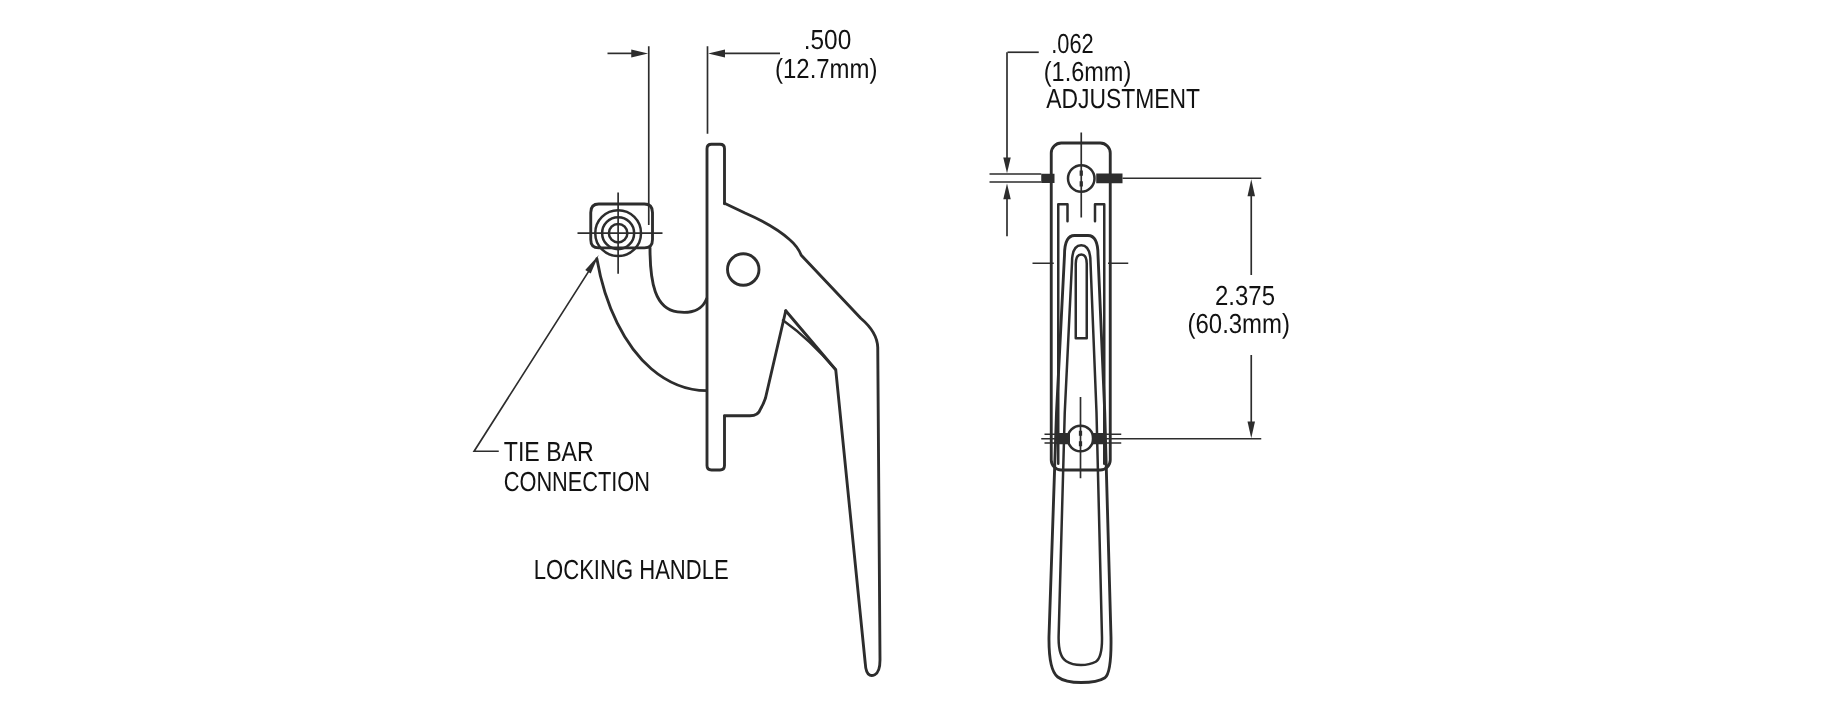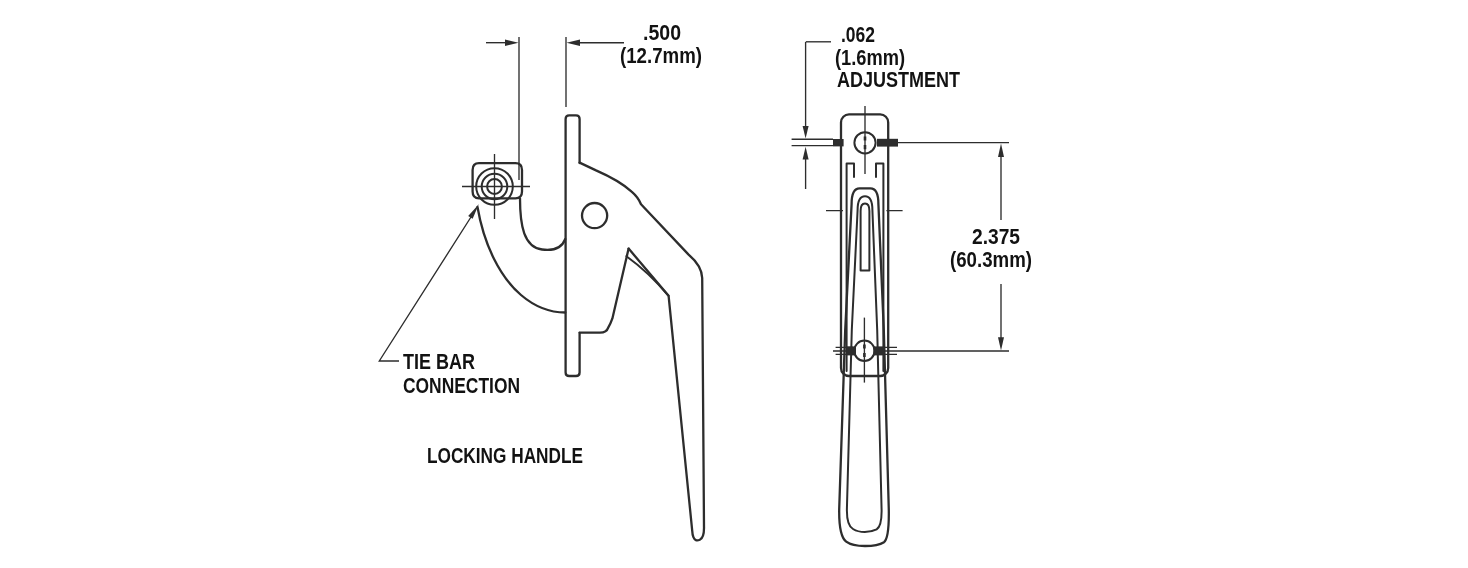--- a/index.html
+++ b/index.html
@@ -6,21 +6,20 @@
     --bg:#ffffff;
     --line:#2d2d2d;
     --text:#121212;
   }
   html,body{margin:0;padding:0;background:#fff;}
   .canvas{
     position:relative;
     width:1468px;height:568px;
     background:var(--bg);
     overflow:hidden;
-    font-weight:bold;
   }
   svg{display:block;}
   .outline{fill:none;stroke:var(--line);stroke-width:2.3;stroke-linecap:round;stroke-linejoin:round;}
   .medium{fill:none;stroke:var(--line);stroke-width:2.0;stroke-linecap:round;stroke-linejoin:round;}
   .thin{fill:none;stroke:var(--line);stroke-width:1.35;stroke-linecap:butt;}
   .colon{fill:none;stroke:var(--line);stroke-width:2.6;stroke-linecap:butt;}
   .solid{fill:var(--line);stroke:none;}
   .lbl{
     font-family:"Liberation Sans", sans-serif;
     font-size:22px;

